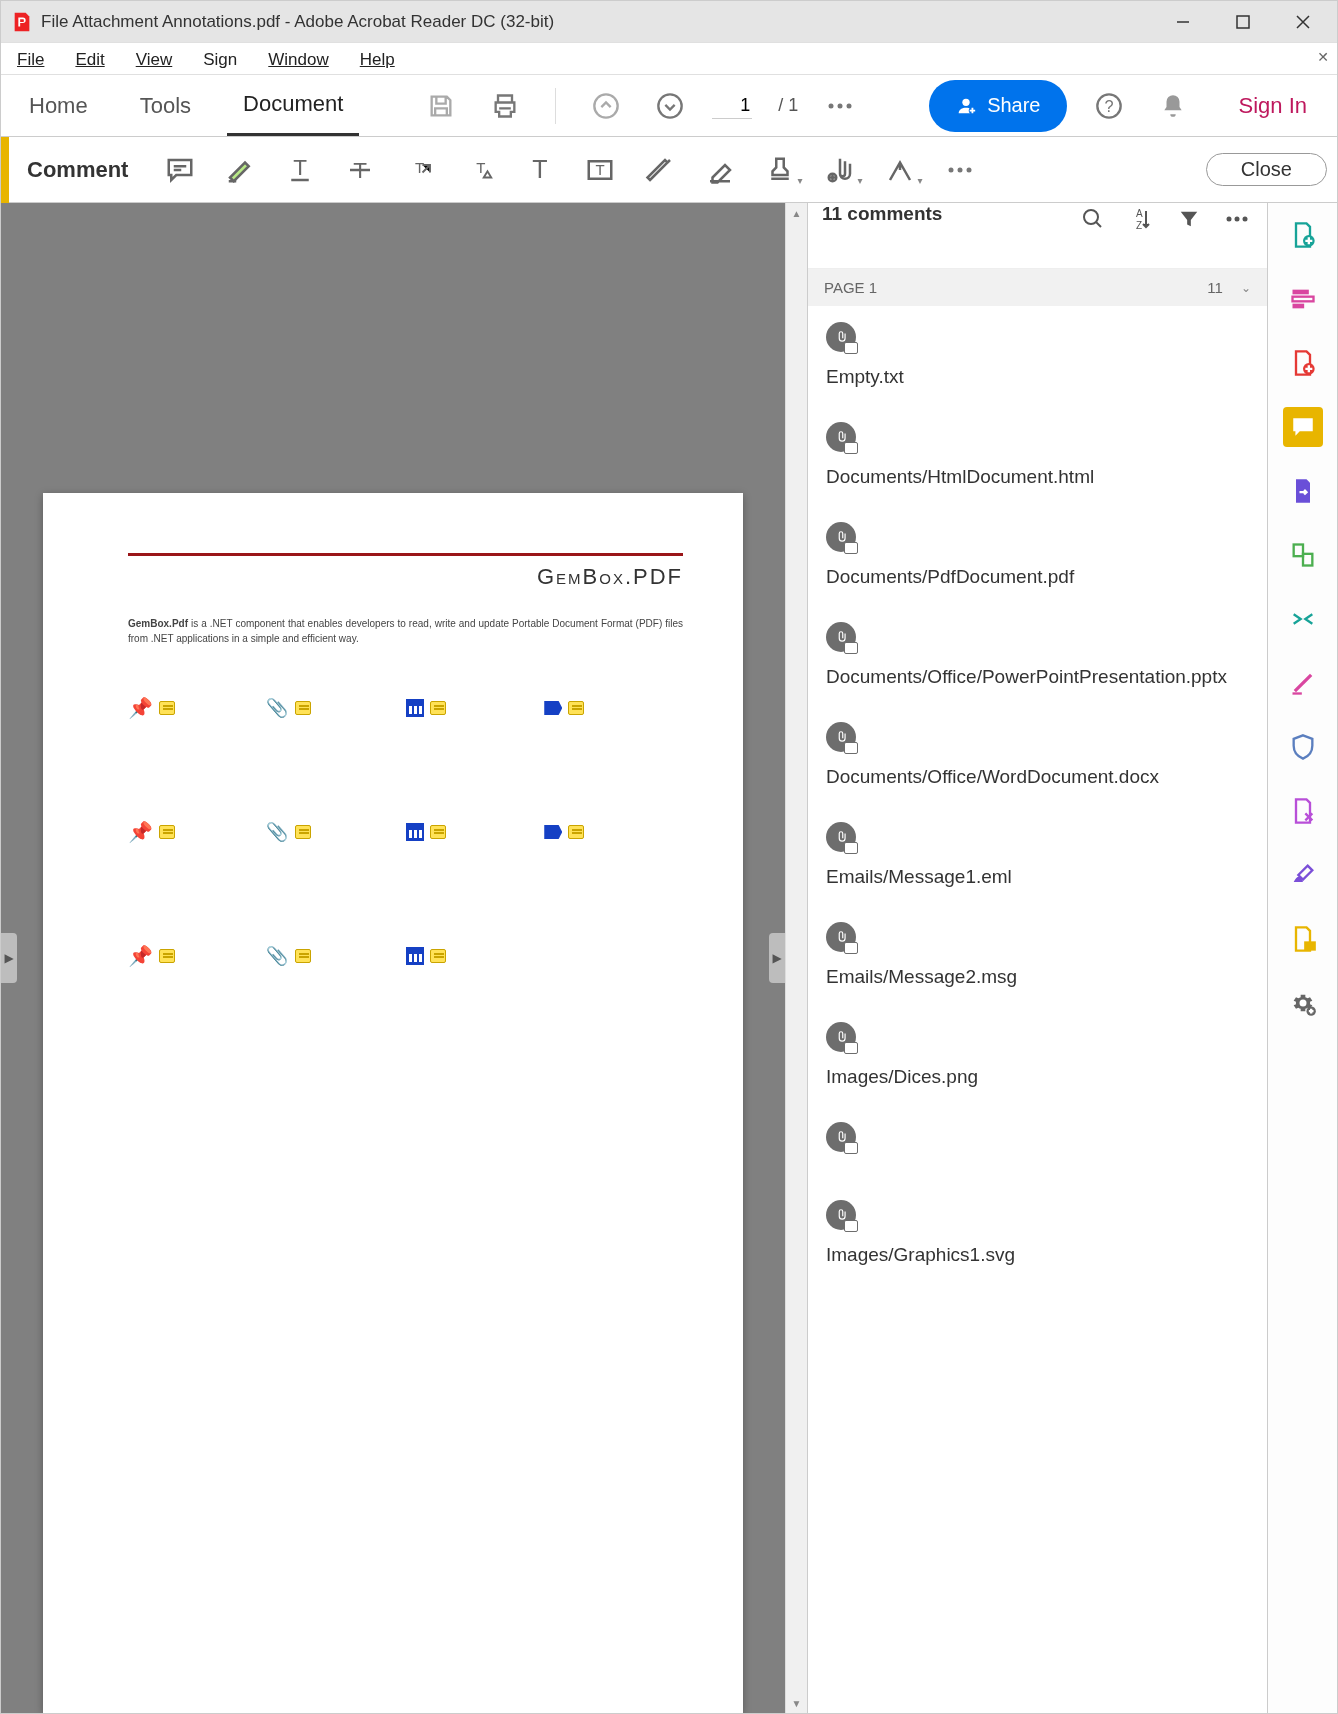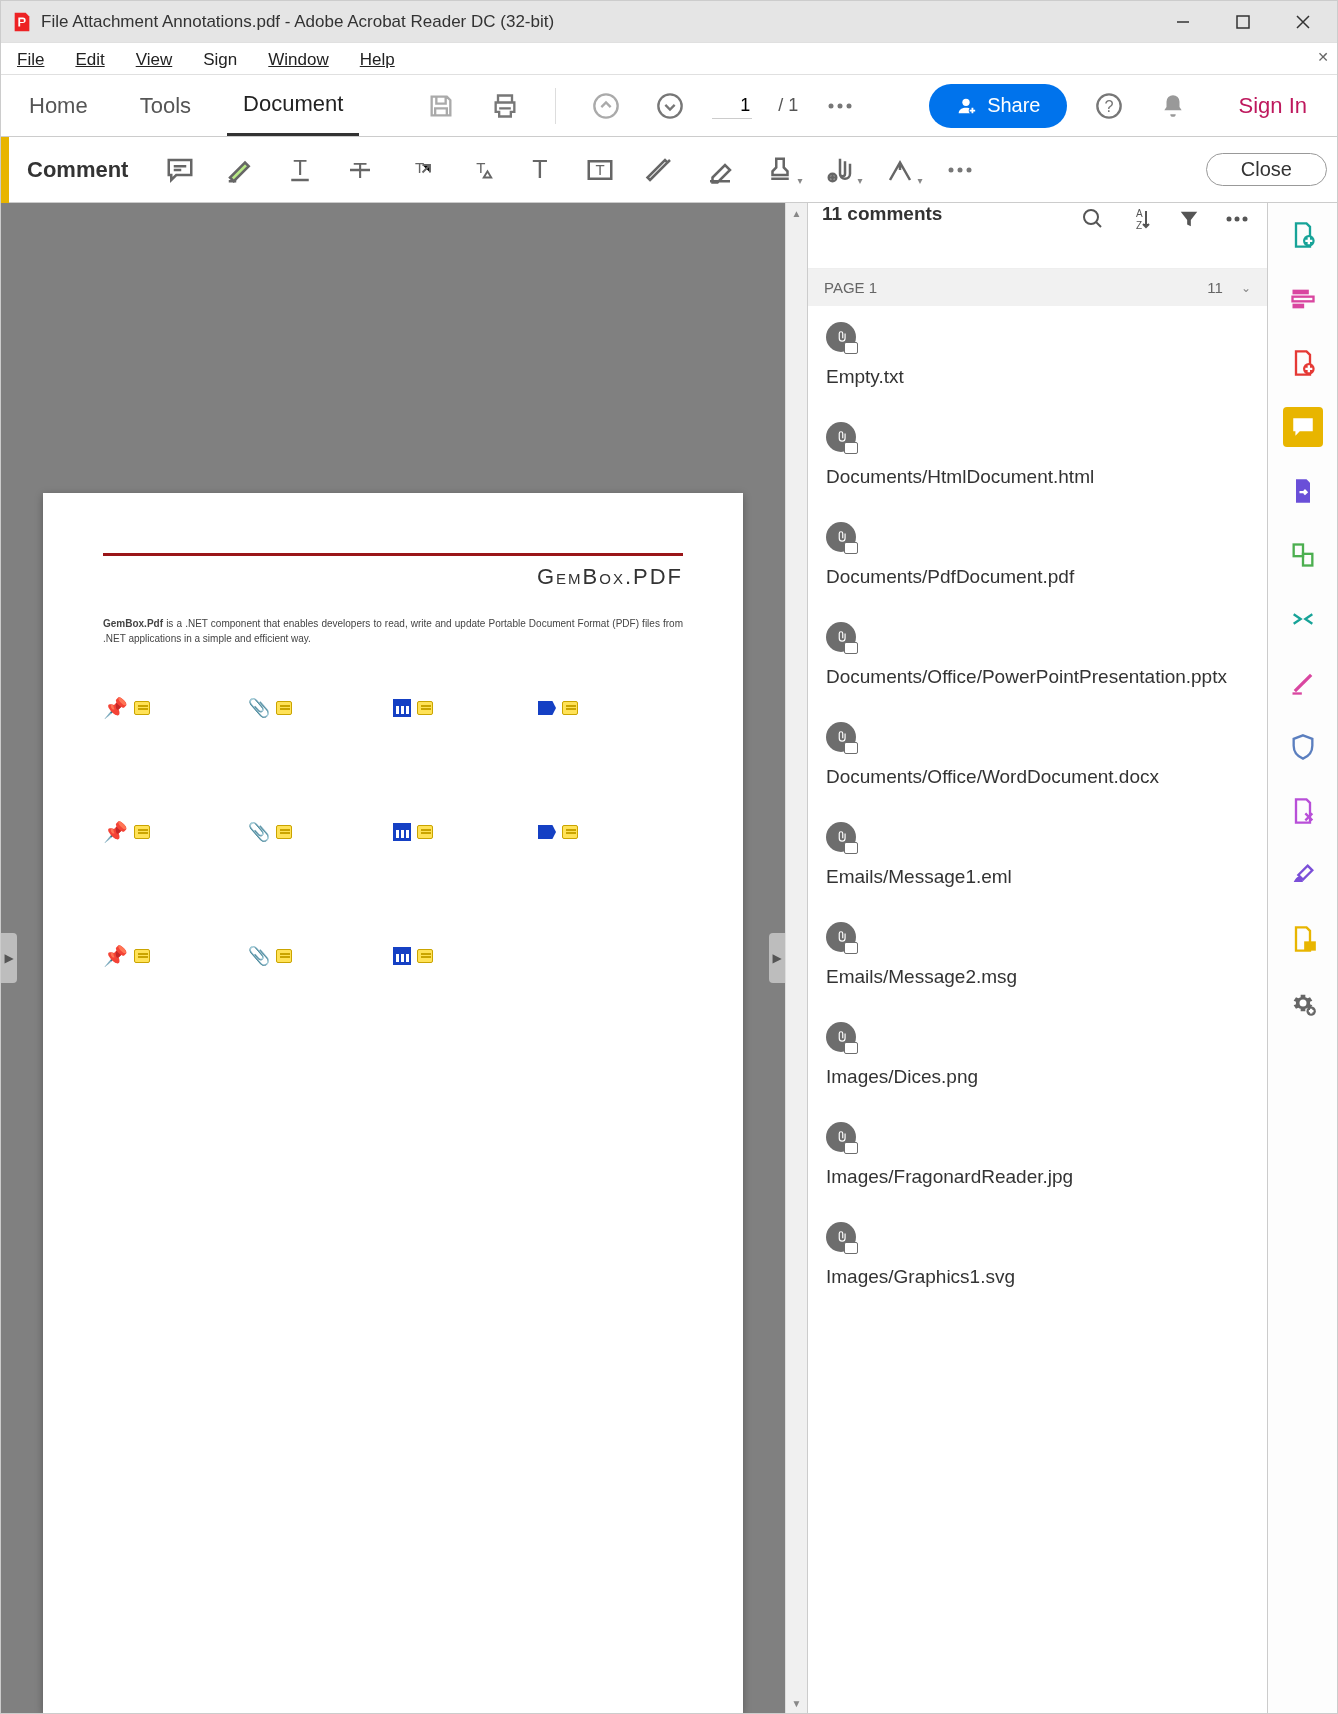--- a/index.html
+++ b/index.html
@@ -19,21 +19,21 @@
 
 
 .main-toolbar { height: 62px; display: flex; align-items: center; padding: 0 12px; gap: 20px; border-bottom: 1px solid #ccc; }
 .main-toolbar .tab { font-size: 22px; color: #555; padding: 16px 16px; cursor: pointer; }
 .main-toolbar .tab.active { color: #222; border-bottom: 3px solid #333; font-weight: 500; }
 .main-toolbar .sep { width: 1px; height: 36px; background: #ddd; margin: 0 8px; }
 .main-toolbar .tbtn { width: 44px; height: 44px; display: flex; align-items: center; justify-content: center; color: #777; cursor: pointer; }
 .main-toolbar .page-in { width: 40px; text-align: right; border: none; border-bottom: 1px solid #ccc; font-size: 18px; padding: 2px; }
 .main-toolbar .page-tot { font-size: 18px; color: #555; margin-left: 6px; }
 .main-toolbar .spacer { flex: 1; }
-.main-toolbar .share-btn { background: #0073ec; color: #fff; border-radius: 26px; height: 44px; padding: 0 26px; display: flex; align-items: center; gap: 10px; font-size: 20px; cursor: pointer; }
+.main-toolbar .share-btn { background: #0073ec; color: #fff; border-radius: 26px; height: 52px; padding: 0 26px; display: flex; align-items: center; gap: 10px; font-size: 20px; cursor: pointer; }
 .main-toolbar .signin { font-size: 22px; color: #be185d; margin: 0 18px 0 24px; cursor: pointer; text-align: center; }
 
 
 .comment-toolbar { height: 66px; display: flex; align-items: center; padding: 0 10px 0 0; gap: 8px; border-bottom: 1px solid #ccc; }
 .yellow-strip { width: 8px; height: 66px; background: #e8b500; }
 .comment-toolbar .label { font-size: 22px; font-weight: 600; color: #333; margin: 0 18px 0 10px; }
 .comment-toolbar .ctool { width: 52px; height: 52px; display: flex; align-items: center; justify-content: center; color: #666; cursor: pointer; position: relative; }
 .comment-toolbar .ctool.dd::after { content: "▾"; font-size: 10px; position: absolute; right: 4px; bottom: 10px; color: #888; }
 .comment-toolbar .spacer { flex: 1; }
 .comment-toolbar .close-cap { border: 1px solid #999; border-radius: 26px; padding: 4px 34px; font-size: 20px; color: #333; cursor: pointer; }
@@ -41,21 +41,21 @@
 
 .content { flex: 1; display: flex; min-height: 0; }
 .doc-area { flex: 1; background: #808080; position: relative; display: flex; justify-content: center; overflow: hidden; }
 .doc-area .side-arrow { position: absolute; top: 50%; transform: translateY(-50%); background: #bdbdbd; color: #555; width: 16px; height: 50px; display: flex; align-items: center; justify-content: center; cursor: pointer; font-size: 12px; }
 .doc-area .side-arrow.left { left: 0; border-radius: 0 4px 4px 0; }
 .doc-area .side-arrow.right { right: 0; border-radius: 4px 0 0 4px; }
 .vscroll { width: 22px; background: #f0f0f0; border-left: 1px solid #ddd; display: flex; flex-direction: column; align-items: center; }
 .vscroll .arr { height: 20px; font-size: 10px; color: #888; display:flex; align-items:center; }
 .vscroll .track { flex: 1; }
 
-.page { width: 700px; margin-top: 290px; background: #fff; box-shadow: 0 2px 8px rgba(0,0,0,.3); padding: 60px 60px 300px 60px; position: relative; }
+.page { width: 700px; margin-top: 290px; background: #fff; box-shadow: 0 2px 8px rgba(0,0,0,.3); padding: 60px 60px 300px 85px; position: relative; }
 .page .rule { height: 3px; background: #9a1518; margin-bottom: 8px; }
 .page .brand-row { display: flex; justify-content: flex-end; }
 .page .brand { font-size: 22px; letter-spacing: 2px; color: #333; font-variant: small-caps; }
 .page .blurb { font-size: 10px; color: #444; margin-top: 26px; text-align: justify; line-height: 1.5; }
 .page .blurb b { font-weight: 700; }
 .annot-grid { margin-top: 50px; display: grid; grid-template-columns: repeat(4, 1fr); row-gap: 100px; }
 .annot-cell { display: flex; align-items: center; gap: 6px; }
 .annot-cell.hidden { visibility: hidden; }
 .icon-pin { color: #1a3fdc; font-size: 20px; }
 .icon-clip { color: #222; font-size: 18px; }
@@ -443,21 +443,20 @@
             </svg>
           </div>
           <div class="fname">Images/Dices.png</div>
         </div>
         <div class="cp-item">
           <div class="bubble-icon">
             <svg width="14" height="14" viewBox="0 0 24 24">
               <path fill="#fff" d="M12 2a4 4 0 0 0-4 4v8a6 6 0 0 0 12 0V6h-2v8a4 4 0 0 1-8 0V6a2 2 0 1 1 4 0v8a0 0 0 0 1 0 0h2V6a4 4 0 0 0-4-4z"></path>
             </svg>
           </div>
-          <div class="fname">Images/FragonardReader.jpg</div>
         </div>
         <div class="cp-item">
           <div class="bubble-icon">
             <svg width="14" height="14" viewBox="0 0 24 24">
               <path fill="#fff" d="M12 2a4 4 0 0 0-4 4v8a6 6 0 0 0 12 0V6h-2v8a4 4 0 0 1-8 0V6a2 2 0 1 1 4 0v8a0 0 0 0 1 0 0h2V6a4 4 0 0 0-4-4z"></path>
             </svg>
           </div>
           <div class="fname">Images/Graphics1.svg</div>
         </div>
       </div>

